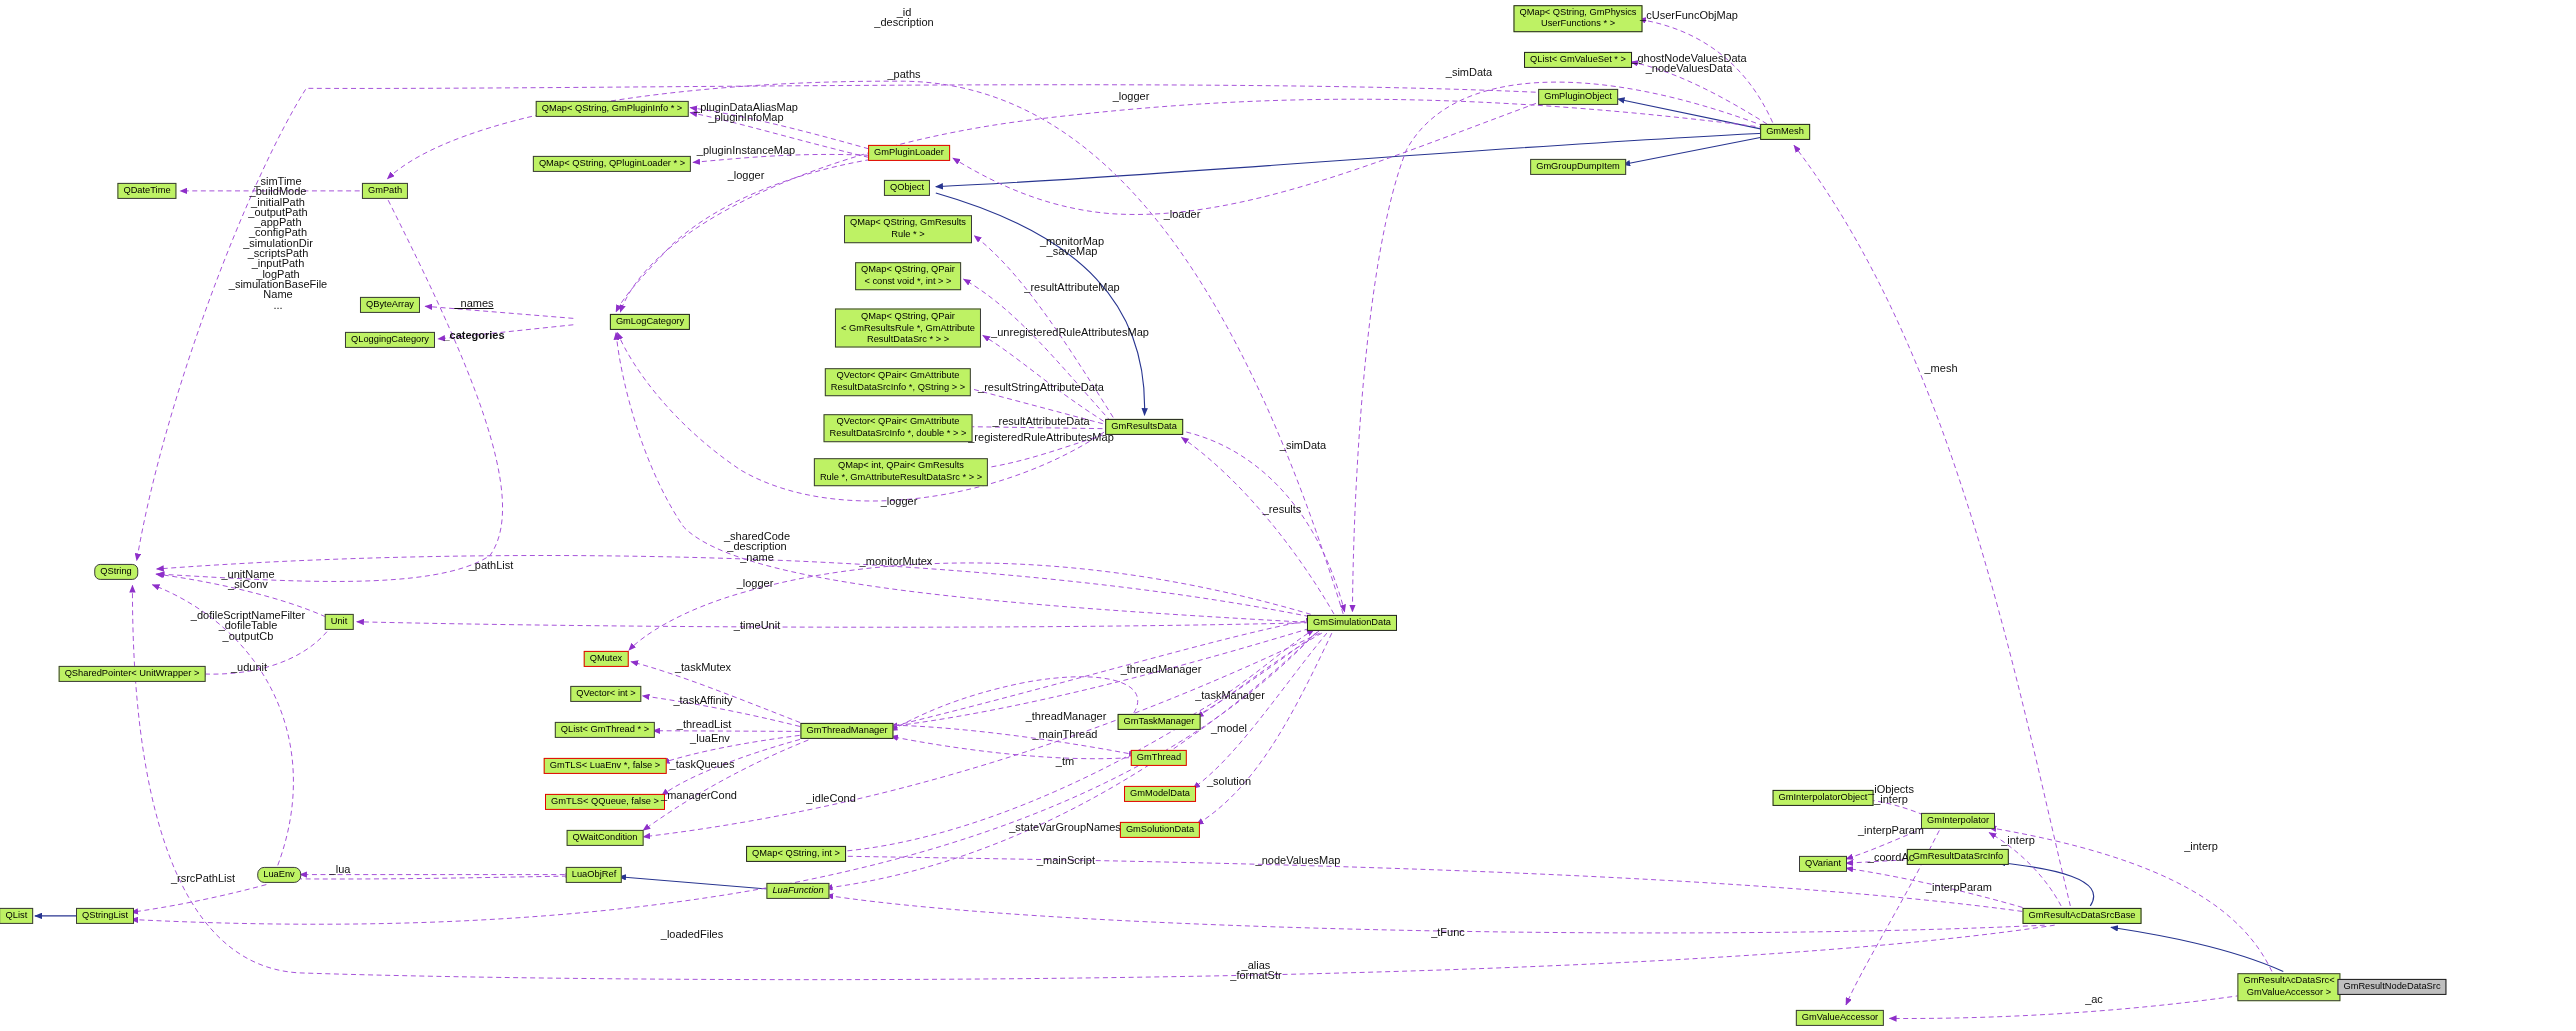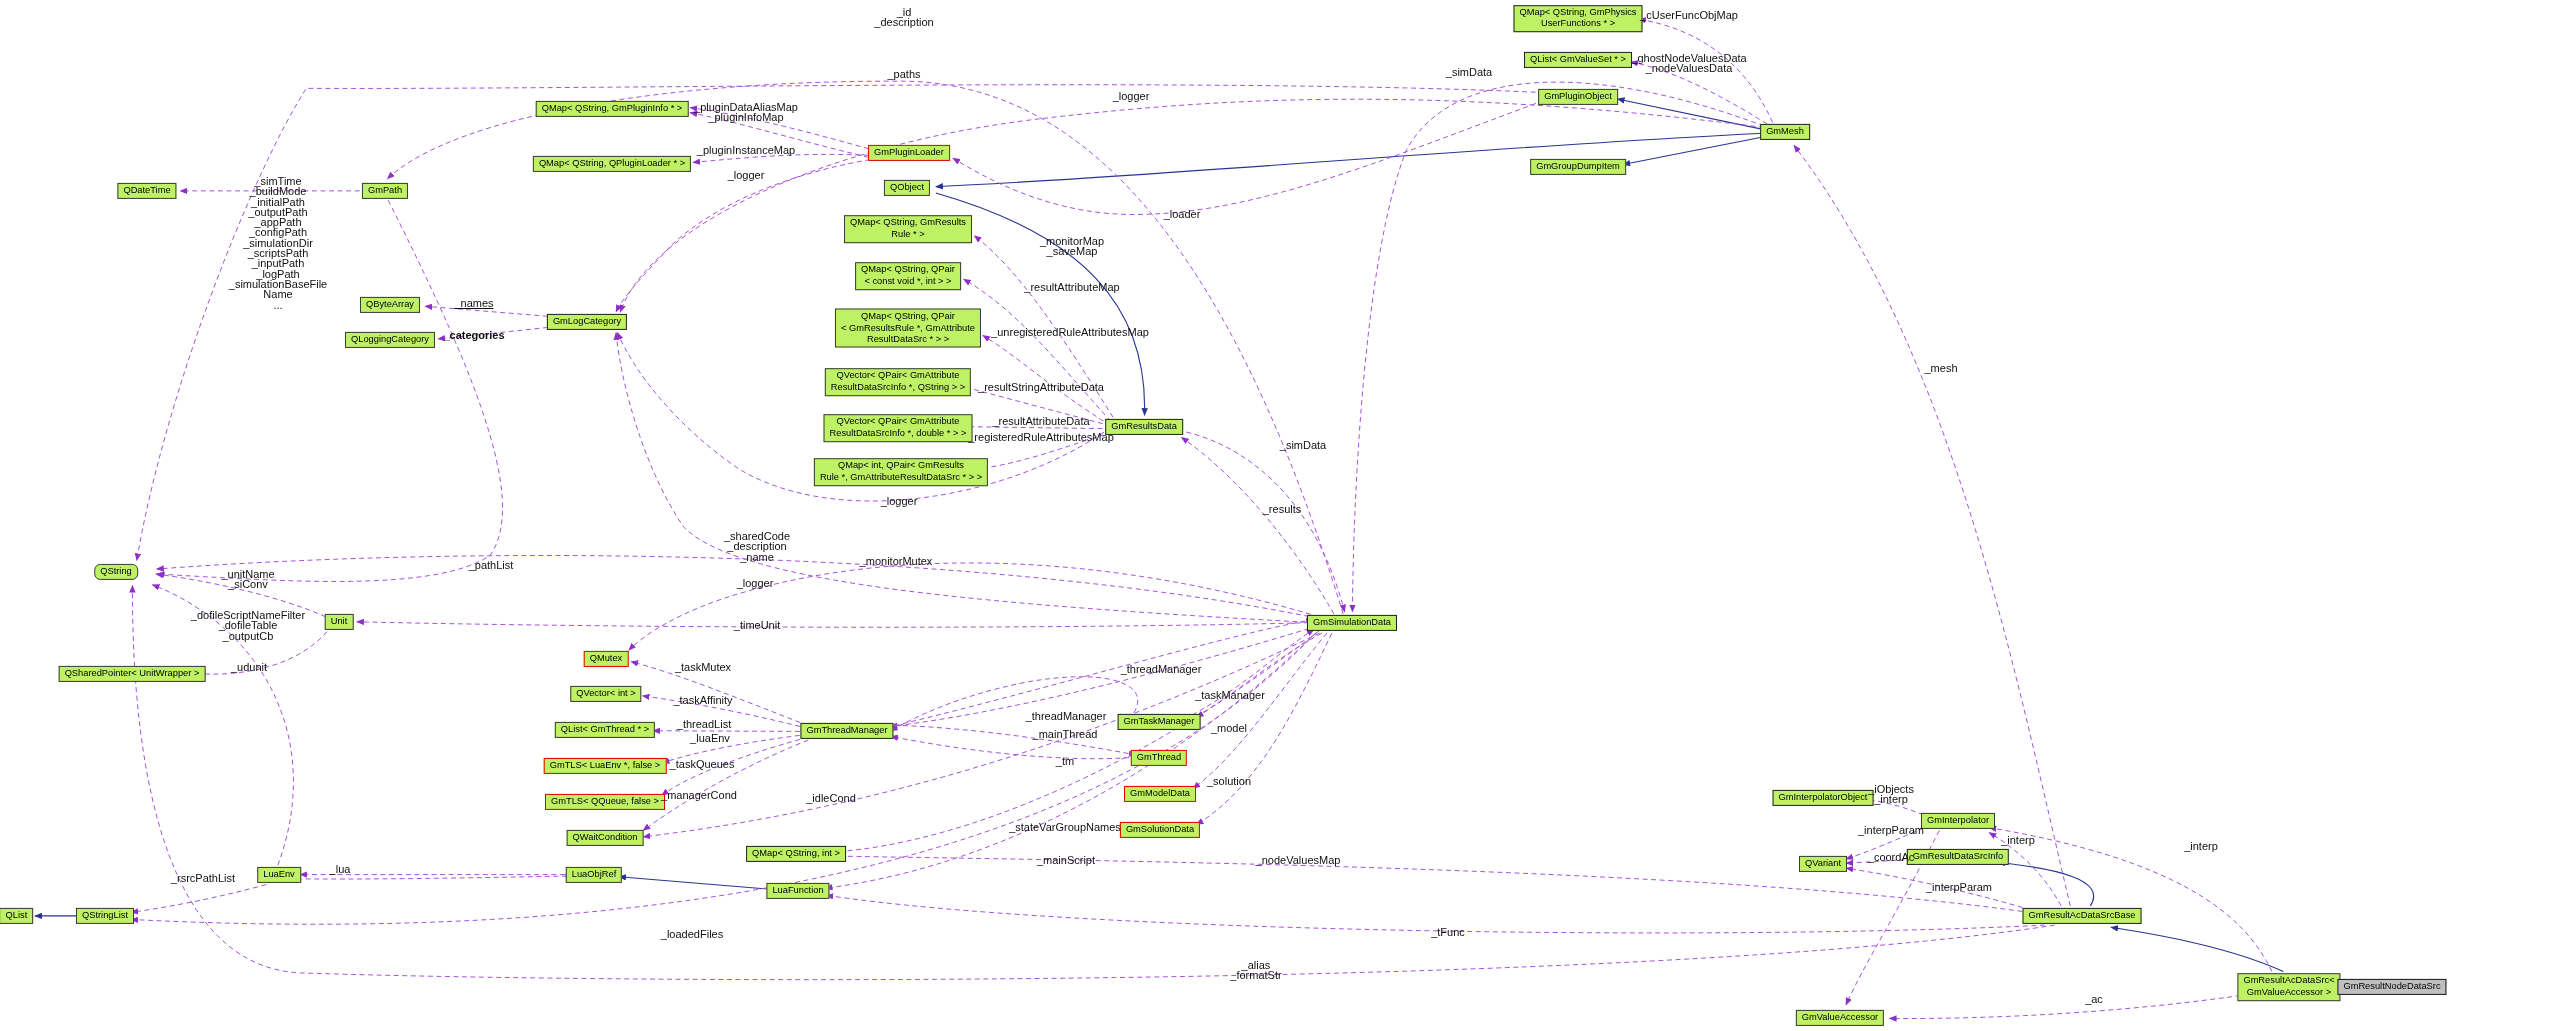--- a/index.html
+++ b/index.html
@@ -151,21 +151,21 @@
     </div>
     <div class="node bold" style="left: 1144px; top: 427px;">
       <div>GmResultsData</div>
     </div>
     <div class="node" style="left: 390px; top: 305px;">
       <div>QByteArray</div>
     </div>
     <div class="node" style="left: 390px; top: 340px;">
       <div>QLoggingCategory</div>
     </div>
-    <div class="node bold" style="left: 587px; top: 322px; text-align: center;">
+    <div class="node bold" style="left: 650px; top: 322px; text-align: center;">
       <div>GmLogCategory</div>
     </div>
     <div class="node" style="left: 116px; top: 572px; border-radius: 6px;">
       <div>QString</div>
     </div>
     <div class="node" style="left: 339px; top: 622px;">
       <div>Unit</div>
     </div>
     <div class="node" style="left: 132px; top: 674px;">
       <div>QSharedPointer&lt; UnitWrapper &gt;</div>
@@ -202,27 +202,27 @@
     </div>
     <div class="node red" style="left: 1160px; top: 830px; text-align: center;">
       <div>GmSolutionData</div>
     </div>
     <div class="node bold" style="left: 796px; top: 854px;">
       <div>QMap&lt; QString, int &gt;</div>
     </div>
     <div class="node bold" style="left: 1352px; top: 623px;">
       <div>GmSimulationData</div>
     </div>
-    <div class="node" style="left: 279px; top: 875px;">
+    <div class="node" style="left: 279px; top: 875px; border-radius: 7px;">
       <div>LuaEnv</div>
     </div>
     <div class="node" style="left: 594px; top: 875px;">
       <div>LuaObjRef</div>
     </div>
-    <div class="node" style="left: 798px; top: 891px;">
+    <div class="node" style="left: 798px; top: 891px; font-style: italic;">
       <div>LuaFunction</div>
     </div>
     <div class="node" style="left: 16.4px; top: 916px;">
       <div>QList</div>
     </div>
     <div class="node" style="left: 105px; top: 916px;">
       <div>QStringList</div>
     </div>
     <div class="node bold" style="left: 1578px; top: 18.5px;">
       <div>QMap&lt; QString, GmPhysics</div>

